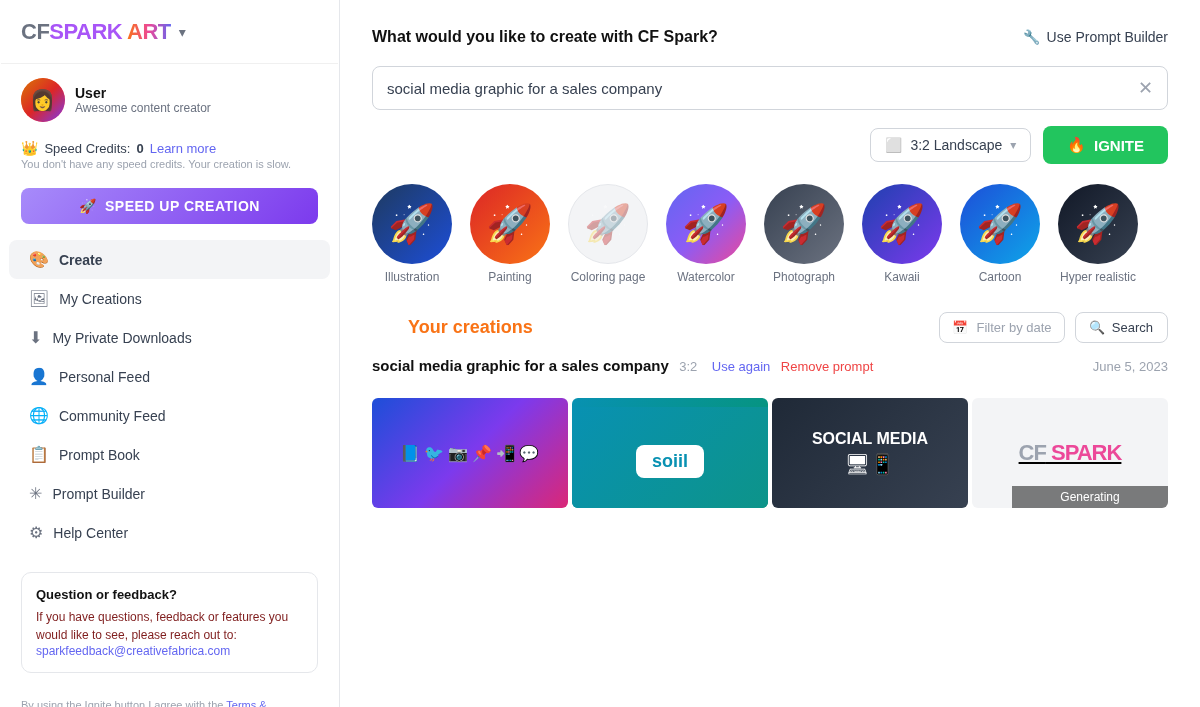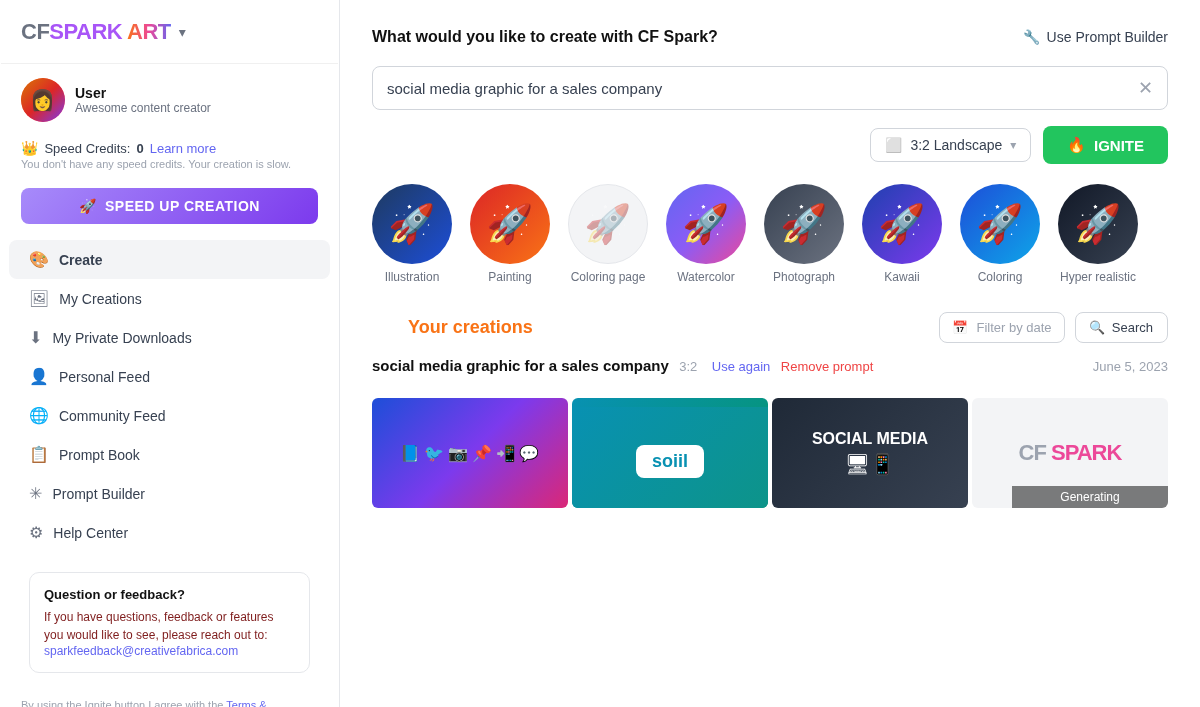--- a/index.html
+++ b/index.html
@@ -141,21 +141,21 @@
       cursor: pointer;
       border-radius: 8px;
       margin: 0 8px;
       transition: background 0.15s;
     }
     .nav-item.active { background: #f3f4f6; font-weight: 600; }
 
     .nav-icon { font-size: 16px; color: #6b7280; }
 
     .feedback-box {
-      margin: 16px 28px;
+      margin: 16px 20px;
       border: 1px solid #e5e7eb;
       border-radius: 10px;
       padding: 14px;
       font-size: 12px;
     }
 
     .feedback-title {
       font-weight: 700;
       font-size: 13px;
       margin-bottom: 6px;
@@ -603,21 +603,21 @@
     <div class="style-item">
       <div class="style-circle sc-kawaii">
         <span style="font-size:38px;">🚀</span>
       </div>
       <span class="style-label">Kawaii</span>
     </div>
     <div class="style-item">
       <div class="style-circle sc-cartoon">
         <span style="font-size:38px;">🚀</span>
       </div>
-      <span class="style-label">Coloring</span>
+      <span class="style-label">Cartoon</span>
     </div>
     <div class="style-item">
       <div class="style-circle sc-hyperrealistic">
         <span style="font-size:38px;">🚀</span>
       </div>
       <span class="style-label">Hyper realistic</span>
     </div>
   </div>
 
   <div class="creations-header">
@@ -669,21 +669,21 @@
       <div class="image-placeholder">
         <div style="width:100%;height:100%;background:linear-gradient(135deg,#1f2937,#374151);display:flex;align-items:center;justify-content:center;flex-direction:column;gap:4px;color:#fff;">
           <span style="font-size:16px;font-weight:700;">SOCIAL MEDIA</span>
           <span style="font-size:20px;">🖥📱</span>
         </div>
       </div>
     </div>
     <div class="image-card img-spark">
       <div class="image-placeholder">
         <div style="width:100%;height:100%;background:#f3f4f6;display:flex;align-items:center;justify-content:center;">
-          <span style="font-size:22px;font-weight:800;letter-spacing:-1px;">
+          <span style="font-size:22px;font-weight:800;letter-spacing:-1px;text-decoration:underline;">
             <span style="color:#9ca3af;">CF</span><span style="color:#ec4899;"> SPARK</span>
           </span>
         </div>
       </div>
       <div class="generating-overlay">
         <span>Generating</span>
       </div>
     </div>
   </div>
 </main>

